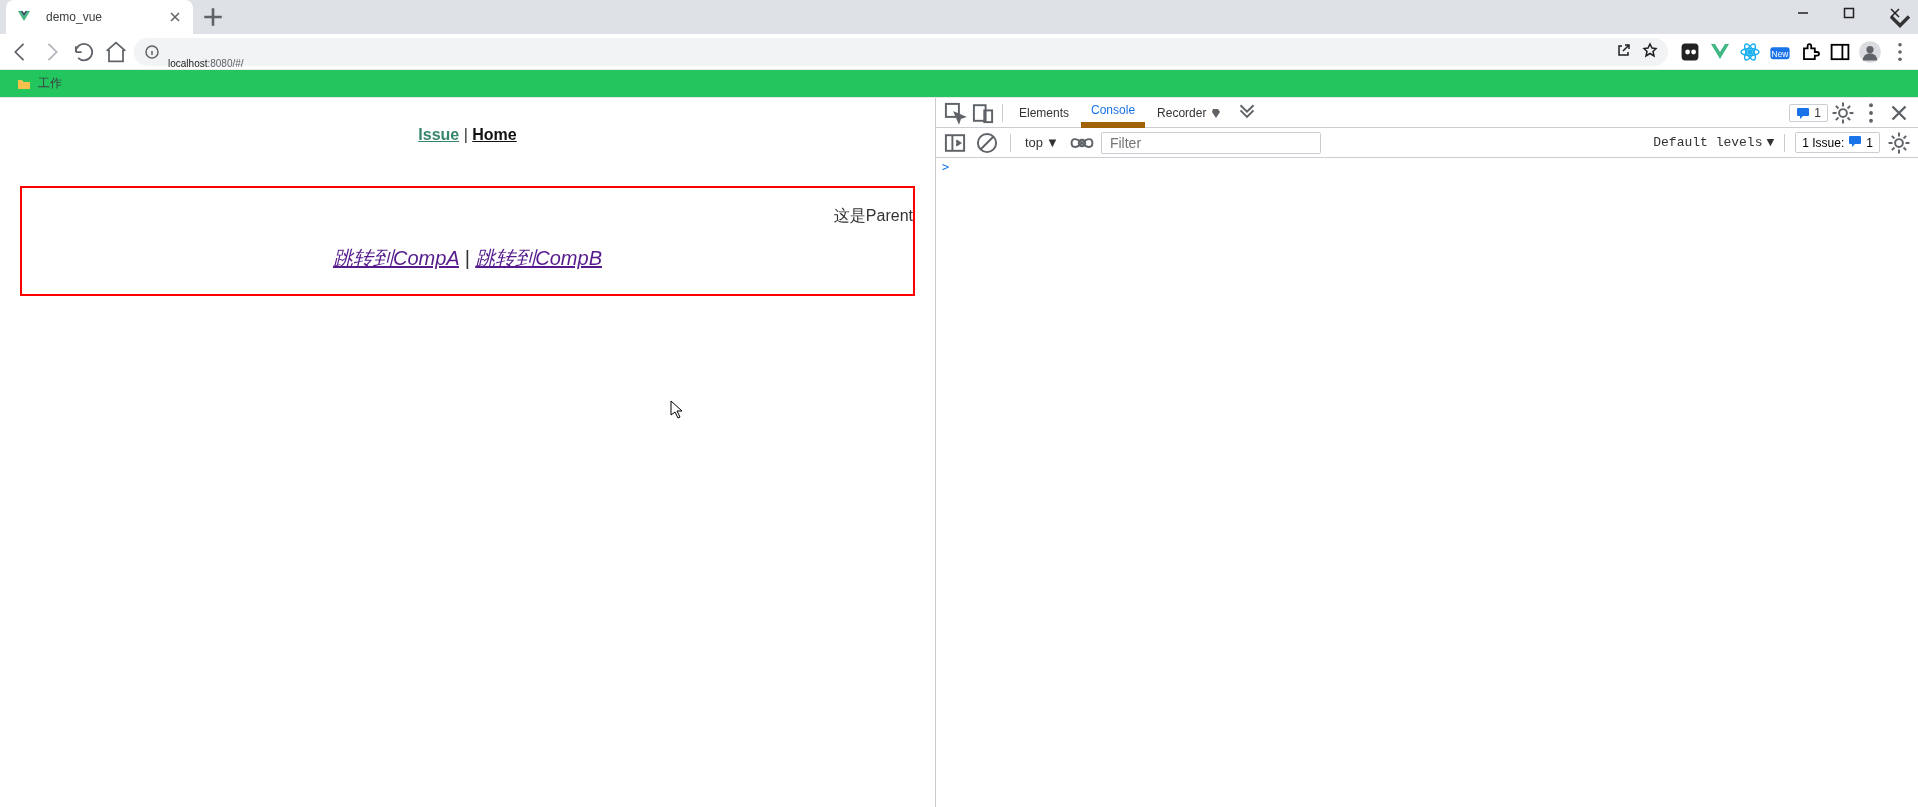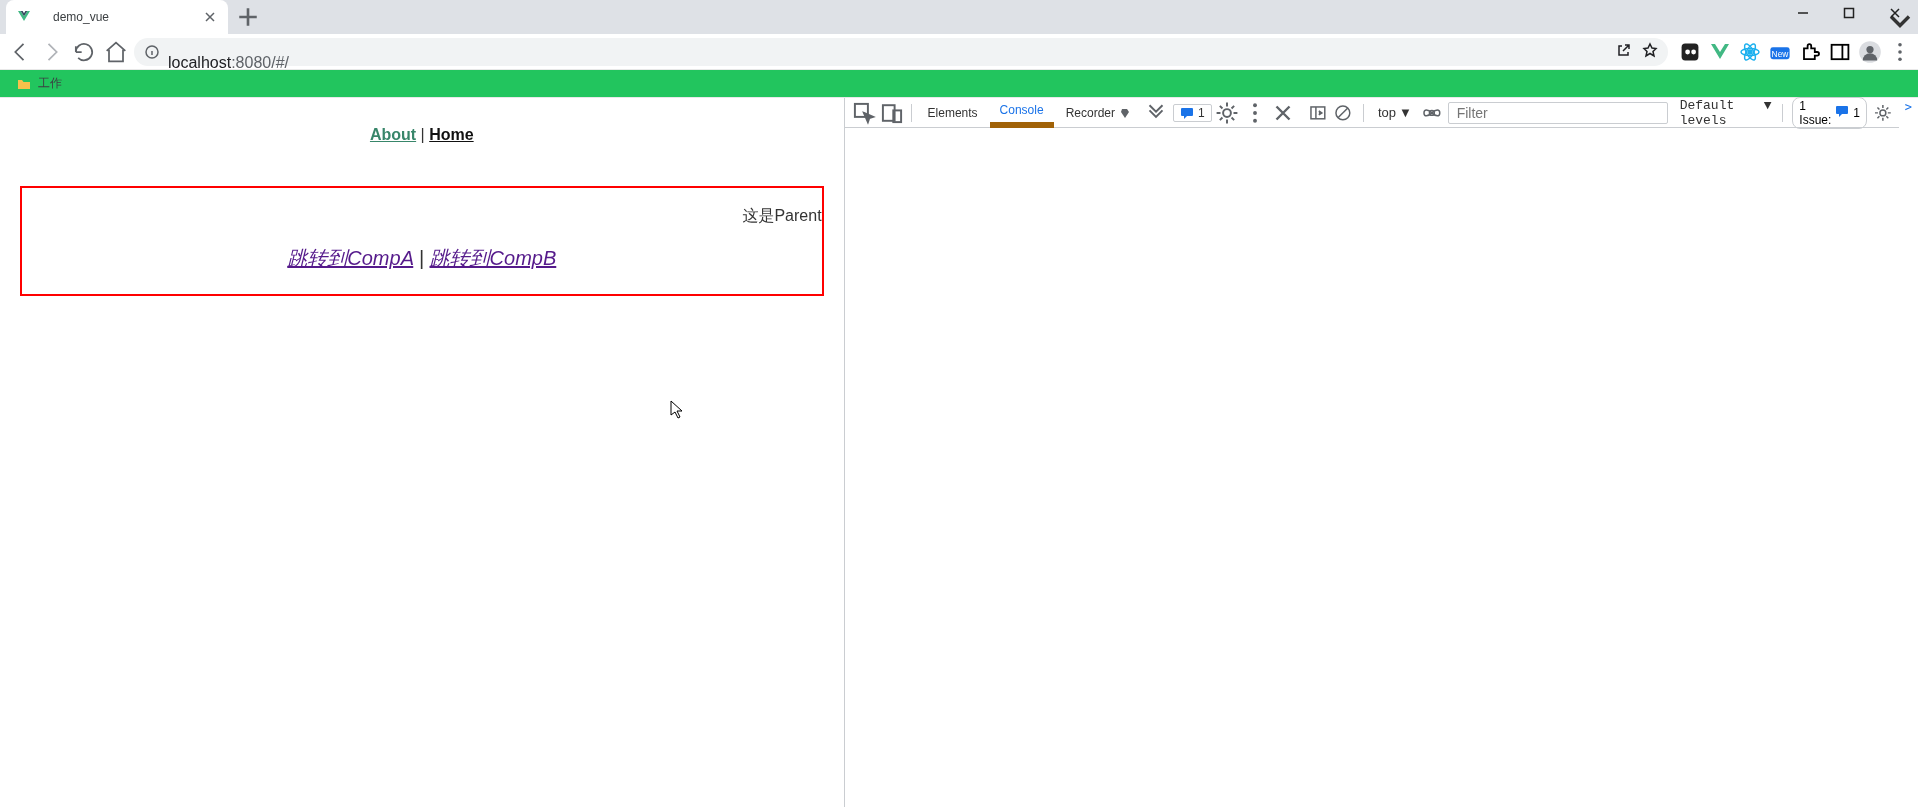--- a/index.html
+++ b/index.html
@@ -7,48 +7,48 @@
 
     
     .window-controls { position: absolute; top: 0; right: 0; height: 26px; display: flex; align-items: center; }
     .win-ctrl { width: 46px; height: 26px; display: flex; align-items: center; justify-content: center; color: #222; }
     .win-ctrl svg { width: 12px; height: 12px; }
     .tab-chevron { width: 36px; height: 26px; display:flex; align-items:center; justify-content:center; color:#333; }
 
     
     .tabstrip { height: 34px; background: #dee1e6; display: flex; align-items: flex-end; padding-left: 6px; }
     .tabstrip .spacer { flex: 1; }
-    .tab { height: 34px; width: 222px; background: #fff; border-radius: 8px 8px 0 0; display: flex; align-items: center; padding: 0 10px; gap: 21px; position: relative; }
+    .tab { height: 34px; width: 187px; background: #fff; border-radius: 8px 8px 0 0; display: flex; align-items: center; padding: 0 10px; gap: 14px; position: relative; }
     .tab .favicon { width: 16px; height: 16px; display:flex; align-items:center; justify-content:center; }
     .tab .title { flex: 1; color: #3c4043; font-size: 12px; overflow: hidden; text-overflow: ellipsis; white-space: nowrap; }
     .tab .close { width: 16px; height: 16px; display:flex; align-items:center; justify-content:center; color:#5f6368; border-radius:50%; }
     .newtab { width: 28px; height: 28px; display:flex; align-items:center; justify-content:center; margin-left: 6px; margin-bottom: 3px; color:#5f6368; border-radius:50%; }
 
     
     .toolbar { height: 36px; background: #fff; display: flex; align-items: center; padding: 0 6px; gap: 4px; border-bottom: 1px solid #e8e8e8; }
     .toolbar .nav-btn { width: 28px; height: 28px; display:flex; align-items:center; justify-content:center; color:#5f6368; border-radius:50%; }
     .toolbar .nav-btn.disabled { color:#b0b3b8; }
     .omnibox { flex:1; height: 28px; background:#f1f3f4; border-radius:14px; display:flex; align-items:center; padding: 0 10px; gap: 8px; color:#202124; }
     .omnibox .info-icon { width:16px; height:16px; display:flex; align-items:center; justify-content:center; color:#5f6368; }
-    .omnibox .url-text { font-size:16px; color:#202124;margin-top:23px; }
+    .omnibox .url-text { font-size:10px; color:#202124;margin-top:23px; }
     .omnibox .url-text .host { color:#202124; }
     .omnibox .url-text .path { color:#5f6368; }
     .omnibox .right-icons { margin-left:auto; display:flex; gap:10px; align-items:center; }
     .ext-area { display:flex; gap:6px; align-items:center; padding-left:6px; }
     .ext-icon { width:24px; height:24px; display:flex; align-items:center; justify-content:center; }
 
     
     .bookmarks { height: 28px; background:#22c55e; display:flex; align-items:center; padding: 0 10px; gap:6px; border-bottom: 1px solid #e8e8e8; }
     .bookmark { display:flex; align-items:center; gap:6px; font-size:12px; color:#3c4043; padding:4px 6px; border-radius:4px; }
     .folder-icon { width:16px; height:16px; }
 
     
     .content-row { display:flex; height: calc(807px - 34px - 36px - 28px); }
     .page-area { width: 935px; background:#fff; position: relative; }
-    .devtools { flex:1; border-left: 1px solid #cacdd1; background:#fff; display:flex; flex-direction:row; }
+    .devtools { flex:1; border-left: 1px solid #cacdd1; background:#fff; display:flex; flex-direction:column; }
 
     
     .page-inner { padding-top: 28px; text-align:center; }
     .nav-links { font-size:16px; color:#333; }
     .nav-links .home { color:#38866a; font-weight:700; text-decoration:underline; }
     .nav-links .about { color:#111; font-weight:700; text-decoration:underline; }
     .nav-links .sep { color:#333; }
     .parent-box { margin: 42px 20px 0 20px; border: 2px solid #f00; padding: 18px 0 22px 0; text-align:center; }
     .parent-title { font-size:16px; color:#333; margin-bottom: 18px; text-align: right; }
     .parent-links { font-size:20px;font-style:italic; }
@@ -67,21 +67,21 @@
     .dt-header .spacer { flex:1; }
     .dt-badge { display:flex; align-items:center; gap:4px; border:1px solid #cacdd1; padding:1px 6px; border-radius:2px; color:#1a73e8; font-size:12px; }
     .dt-badge .count { color:#333; }
 
     
     .dt-filterbar { height: 30px; border-bottom:1px solid #cacdd1; display:flex; align-items:center; padding:0 6px; gap:6px; }
     .dt-filterbar .ctx { display:flex; align-items:center; gap:3px; padding:2px 4px; color:#333;text-align:right; }
     .dt-filterbar input.filter { flex: 0 0 220px; height:22px; border:1px solid #cacdd1; border-radius:2px; padding:0 8px; font-size:14px; color:#333; background:#fff; }
     .dt-filterbar .levels { display:flex; gap:4px; color:#333;font-family:Liberation Mono, monospace; }
     .dt-filterbar .spacer { flex:1; }
-    .dt-filterbar .issues { display:flex; align-items:center; gap:4px; border:1px solid #cacdd1; padding:1px 6px; border-radius:8px; font-size:12px; }
+    .dt-filterbar .issues { display:flex; align-items:center; gap:4px; border:1px solid #cacdd1; padding:1px 6px; border-radius:2px; font-size:12px; }
     .dt-filterbar .issues .msg-icon { color:#1a73e8; }
 
     
     .dt-console { flex:1; background:#fff; padding: 2px 6px; font-family: Menlo, Consolas, monospace; font-size:12px; }
     .dt-prompt { color:#1a73e8; }
 
     
     .s { stroke: currentColor; stroke-width: 1.5; fill: none; }
     .sf { fill: currentColor; }
   </style>
@@ -238,21 +238,21 @@
     </span>
     <span>工作</span>
   </div>
 </div>
 
 <div class="content-row">
 
   <div class="page-area">
     <div class="page-inner">
       <div class="nav-links">
-        <a href="#" class="home">About</a><span class="sep"> | </span><a href="#" class="about">Home</a>
+        <a href="#" class="home">Issue</a><span class="sep"> | </span><a href="#" class="about">Home</a>
       </div>
       <div class="parent-box">
         <div class="parent-title">这是Parent</div>
         <div class="parent-links">
           <a href="#">跳转到CompA</a><span class="sep"> | </span><a href="#">跳转到CompB</a>
         </div>
       </div>
     </div>
     <div class="cursor">
       <svg width="16" height="20" viewBox="0 0 16 20">

